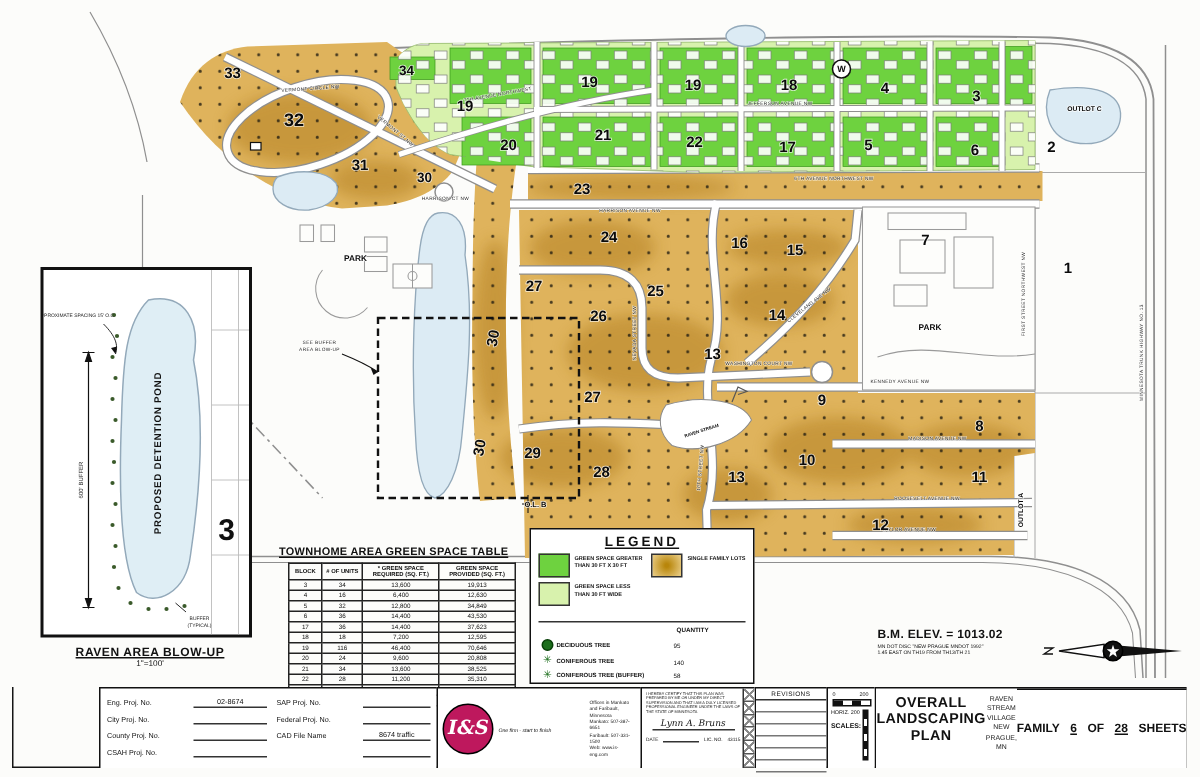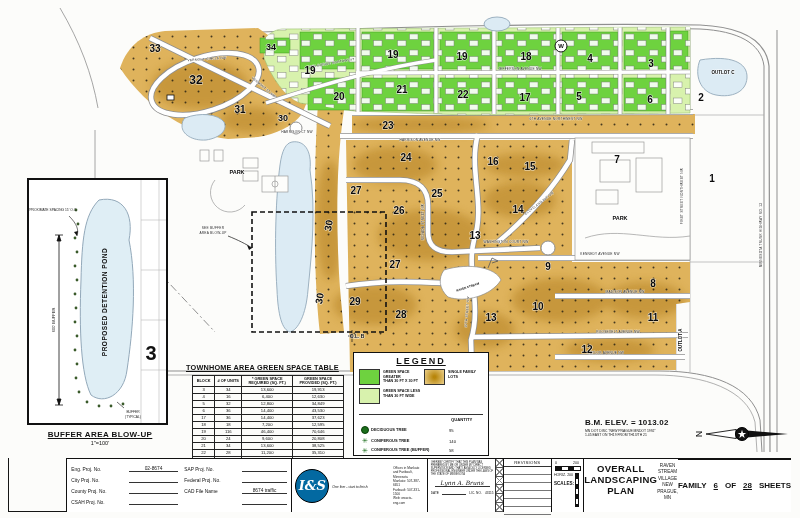--- a/index.html
+++ b/index.html
@@ -19,21 +19,21 @@
   #blowup-title .t2{font-size:5.5px;margin-top:1px;}
   
   #gstable{position:absolute;left:186px;top:335px;width:162px;margin-top:28px;}
   #gstable .ttl{font-weight:bold;font-size:7.3px;letter-spacing:.2px;white-space:nowrap;text-decoration:underline;}
   #gstable table{border-collapse:collapse;margin-top:3px;margin-left:6px;width:152px;}
   #gstable th,#gstable td{border:.8px solid #222;font-size:4.2px;font-weight:normal;
       text-align:center;padding:.6px 1px;line-height:1.15;}
   #gstable th{font-weight:bold;font-size:3.9px;}
   #gstable .fn{font-size:3.8px;margin:2px 0 0 6px;}
   
-  #legend{position:absolute;left:353px;top:352px;width:136px;height:104px;border:1.6px solid #111;
+  #legend{position:absolute;left:353px;top:352px;width:150px;height:104px;border:1.6px solid #111;
           background:#fff;box-sizing:border-box;padding:3px 5px;}
   #legend .lt{text-align:center;font-weight:bold;font-size:9px;letter-spacing:2px;text-decoration:underline;margin-bottom:3px;}
   .lg-top{display:flex;justify-content:space-between;border-bottom:1px solid #333;padding-bottom:3px;min-height:42px;}
   .lg-item{display:flex;align-items:flex-start;gap:3px;margin-bottom:3px;}
   .sw{width:19px;height:14px;border:1px solid #333;flex:none;}
   .sw-green{background:#6ed23f;}
   .sw-lgreen{background:#d8f2ad;}
   .sw-gold{background:radial-gradient(circle,#b8860b 10%,#e6c87e 90%);}
   .lg-lab{font-size:3.7px;font-weight:bold;line-height:1.25;padding-top:1px;}
   .lg-bot{margin-top:2px;font-size:4px;}
@@ -54,21 +54,21 @@
   .tb{box-sizing:border-box;border-top:1.5px solid #111;border-left:1.5px solid #111;height:100%;background:#fff;}
   .tb:last-child{border-right:none;}
   #tb-spacer{width:64px;border-top:none;border-left:none;background:transparent;}
   #tb-proj{width:225px;padding:2px 4px;font-size:4.8px;}
   .pr-row{display:flex;height:11px;align-items:flex-end;}
   .pr-l{width:58px;}
   .pr-v{width:50px;border-bottom:.8px solid #333;text-align:center;margin-right:6px;}
   .pr-l2{width:58px;}
   .pr-v2{width:46px;border-bottom:.8px solid #333;text-align:center;}
   #tb-firm{width:148px;display:flex;align-items:center;padding:2px 3px;gap:3px;}
-  .logo{width:32px;height:32px;border-radius:50%;background:#0369a1;color:#fff;display:flex;
+  .logo{width:32px;height:32px;border-radius:50%;background:#be185d;color:#fff;display:flex;
         align-items:center;justify-content:center;font-family:"DejaVu Serif",serif;
         font-style:italic;font-weight:bold;font-size:13px;flex:none;border:1.5px solid #000;}
   .firm-mid{width:66px;}
   .firm-name{font-family:"Liberation Serif",serif;font-weight:bold;font-size:9px;line-height:1.05;}
   .firm-tag{font-size:3.4px;margin-top:2px;font-style:italic;}
   .firm-right{font-size:3.2px;line-height:1.35;color:#222;}
   #tb-cert{width:82px;position:relative;padding:2px 9px 2px 3px;}
   .cert-stmt{font-size:2.6px;line-height:1.2;color:#222;text-transform:uppercase;}
   .cert-sig{font-family:"DejaVu Serif",serif;font-style:italic;font-size:6px;text-align:center;
             border-bottom:.8px solid #333;margin:2px 4px 0 4px;}
@@ -391,21 +391,21 @@
       </g>
       <text x="78" y="122" transform="rotate(-90 78 122)" text-anchor="middle" style="font:bold 6.5px 'Liberation Sans',sans-serif;fill:#111;letter-spacing:.5px;">PROPOSED DETENTION POND</text>
       <text x="26" y="140" transform="rotate(-90 26 140)" text-anchor="middle" style="font:4px 'Liberation Sans',sans-serif;fill:#222;">600' BUFFER</text>
       <text x="22" y="31" text-anchor="middle" style="font:3.3px 'Liberation Sans',sans-serif;fill:#222;">APPROXIMATE SPACING 15' O.C.</text>
       <text x="104" y="233" text-anchor="middle" style="font:3.3px 'Liberation Sans',sans-serif;fill:#222;">BUFFER</text>
       <text x="104" y="238" text-anchor="middle" style="font:3.3px 'Liberation Sans',sans-serif;fill:#222;">(TYPICAL)</text>
       <text x="122" y="180" text-anchor="middle" style="font:bold 20px 'Liberation Sans',sans-serif;fill:#111;">3</text>
     </svg>
   </div>
   <div id="blowup-title">
-    <div class="t1">BUFFER AREA BLOW-UP</div>
+    <div class="t1">RAVEN AREA BLOW-UP</div>
     <div class="t2">1"=100'</div>
   </div>
 
   <div id="gstable">
     <div class="ttl">TOWNHOME AREA GREEN SPACE TABLE</div>
     <table>
       <thead>
         <tr>
           <th style="width:20px">BLOCK</th>
           <th style="width:26px"># OF UNITS</th>

